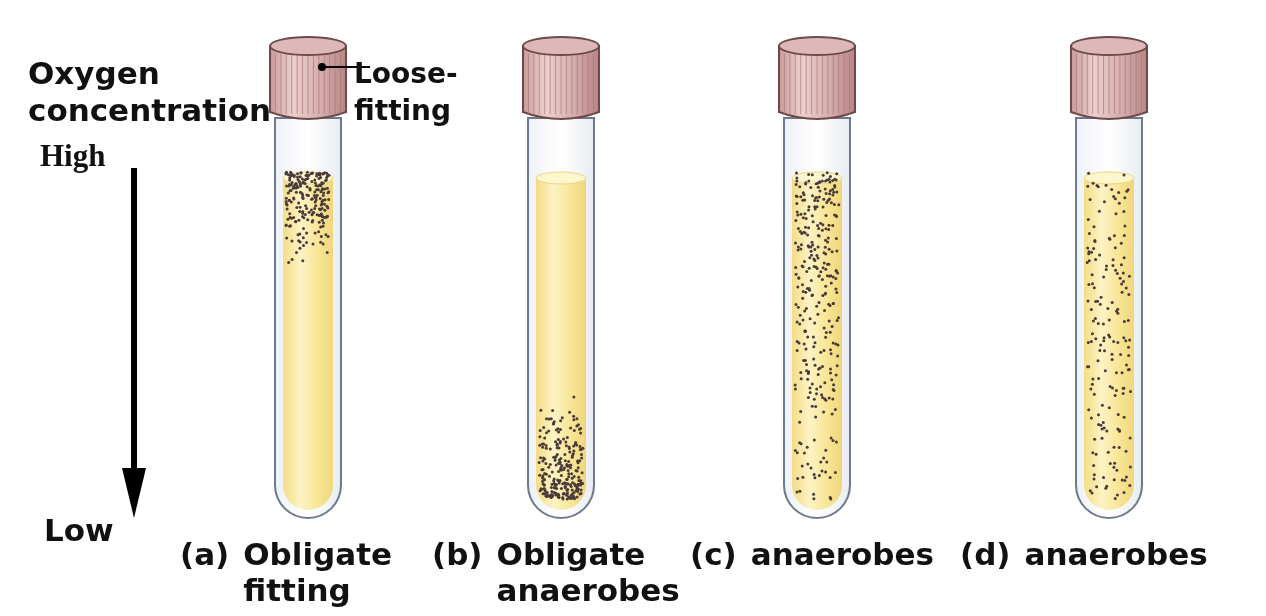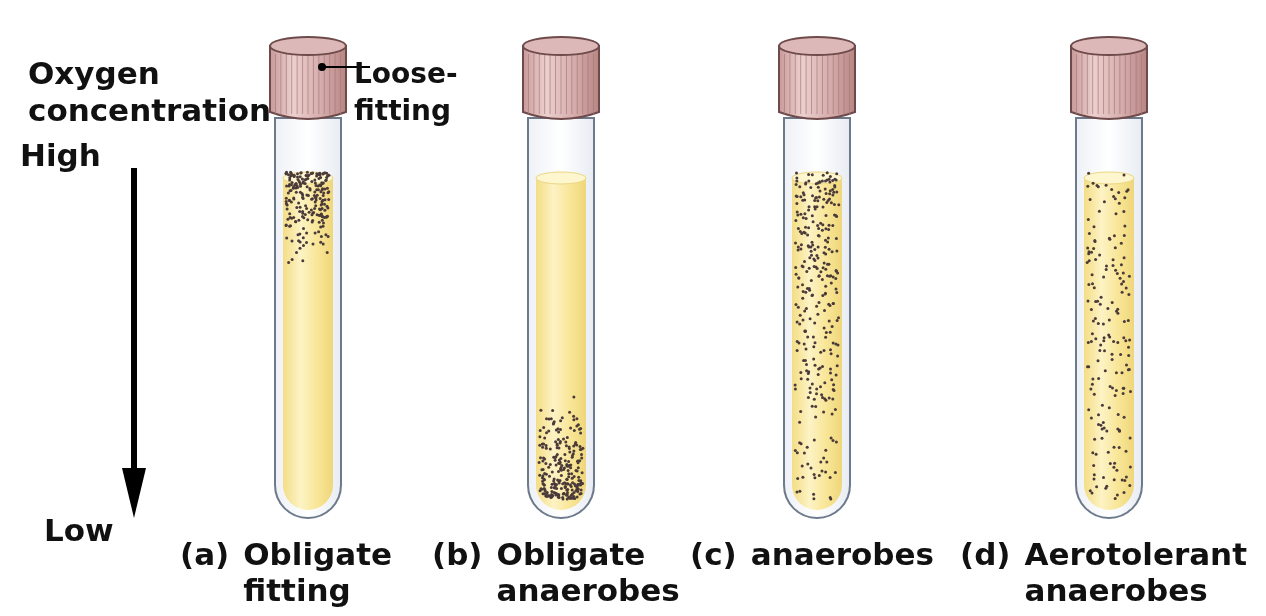--- a/index.html
+++ b/index.html
@@ -1,20 +1,20 @@
 <!DOCTYPE html>
 <html><head>
   <meta charset="utf-8">
   <style>
     html, body { margin: 0; padding: 0; background: #ffffff; }
     body { width: 1266px; height: 616px; position: relative; overflow: hidden;
            font-family: "DejaVu Sans", sans-serif; color: #111; }
     .lbl { position: absolute; font-weight: bold; line-height: 1; white-space: nowrap; }
     .axis-title { left: 28px; top: 55px; font-size: 31px; line-height: 37px; }
-    .axis-high { left: 20px; top: 140px; font-size: 31px; }
+    .axis-high { left: 40px; top: 140px; font-size: 31px; font-family: Liberation Serif, serif; }
     .axis-low { left: 44px; top: 515px; font-size: 31px; }
     .cap-label { left: 354px; top: 55px; font-size: 28px; line-height: 37px; }
     .caption { position: absolute; top: 536px; font-size: 31px; font-weight: bold; line-height: 36px; }
     .caption .letter { display: inline-block; vertical-align: top; margin-right: 14px; }
     .caption .name { display: inline-block; vertical-align: top; }
     svg#stage { position: absolute; left: 0; top: 0; }
   </style>
 </head>
 <body>
 
@@ -1084,14 +1084,14 @@
 <div class="caption" style="left:180px;">
   <span class="letter">(a)</span><span class="name"><div>Obligate</div><div>fitting</div></span>
 </div>
 <div class="caption" style="left:432px;">
   <span class="letter">(b)</span><span class="name"><div>Obligate</div><div>anaerobes</div></span>
 </div>
 <div class="caption" style="left:690px;">
   <span class="letter">(c)</span><span class="name"><div>anaerobes</div></span>
 </div>
 <div class="caption" style="left:960px;">
-  <span class="letter">(d)</span><span class="name"><div>Aerotolerant</div><div>anaerobes</div></span>
+  <span class="letter">(d)</span><span class="name"><div>anaerobes</div></span>
 </div>
 
 </body></html>

